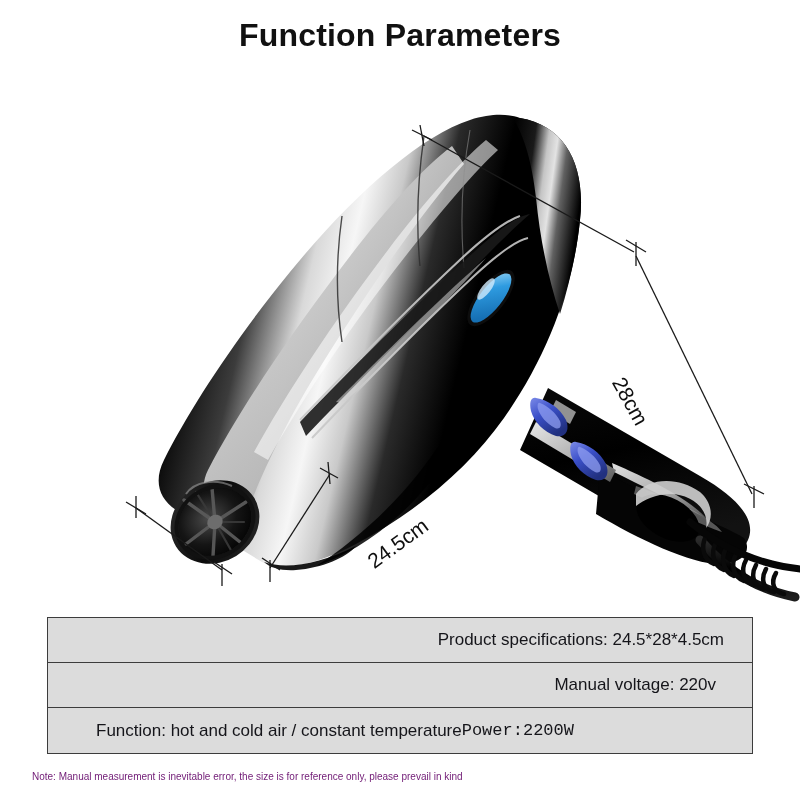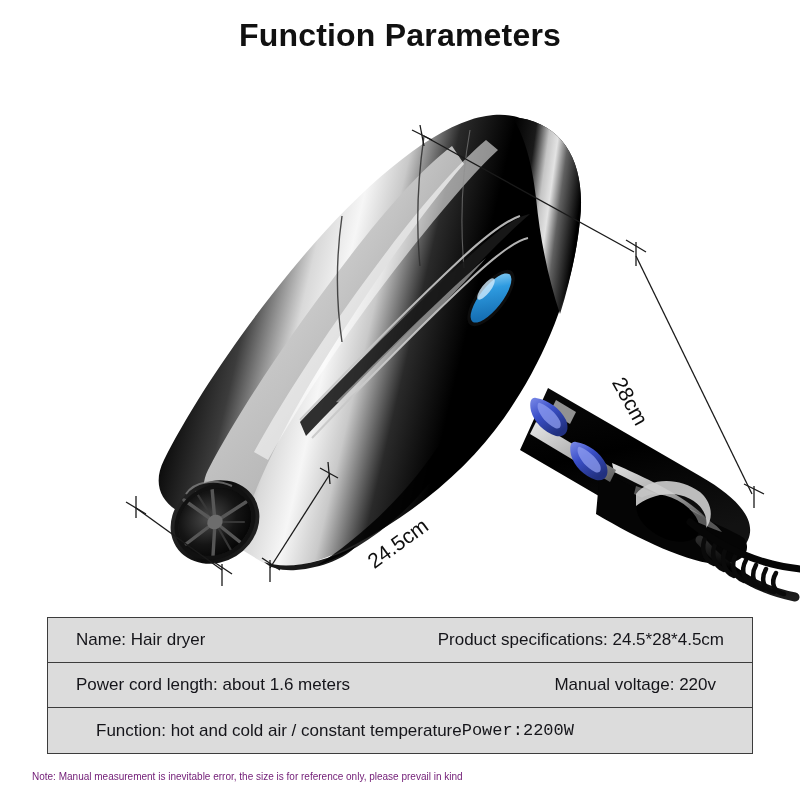--- a/index.html
+++ b/index.html
@@ -330,25 +330,23 @@
     </g>
   </svg>
 
   <div class="dim-label" id="dim-28">28cm</div>
   <div class="dim-label" id="dim-245">24.5cm</div>
   <div class="dim-label" id="dim-45">4.5cm</div>
 </div>
 
 <div class="spec-table">
   <div class="spec-row row-1">
-    <div class="spec-cell left">Name: Hair dryer</div>
     <div class="spec-cell right">Product specifications: 24.5*28*4.5cm</div>
   </div>
   <div class="spec-row row-2">
-    <div class="spec-cell left">Power cord length: about 1.6 meters</div>
     <div class="spec-cell right">Manual voltage: 220v</div>
   </div>
   <div class="spec-row row-3">
     <div class="spec-cell left">Function: hot and cold air / constant temperature</div>
     <div class="spec-cell right">Power:2200W</div>
   </div>
 </div>
 
 <div class="note-text">Note: Manual measurement is inevitable error, the size is for reference only, please prevail in kind</div>
 

